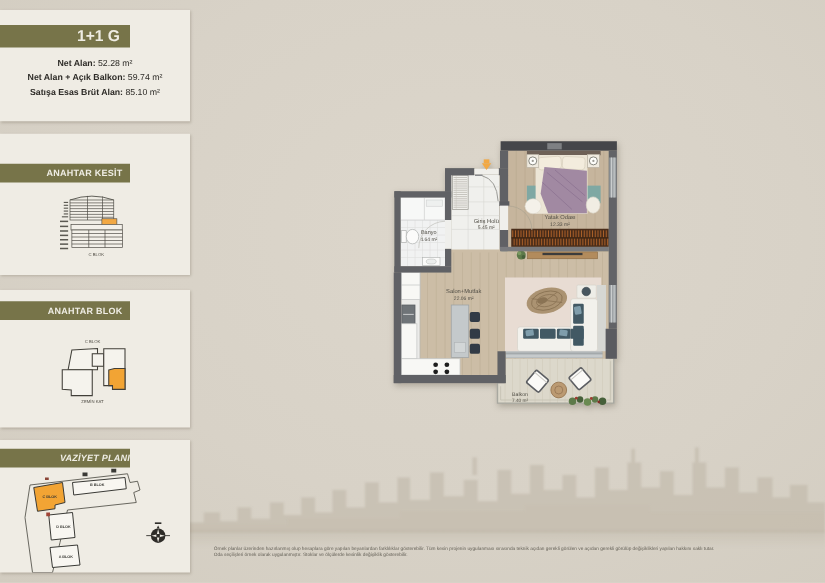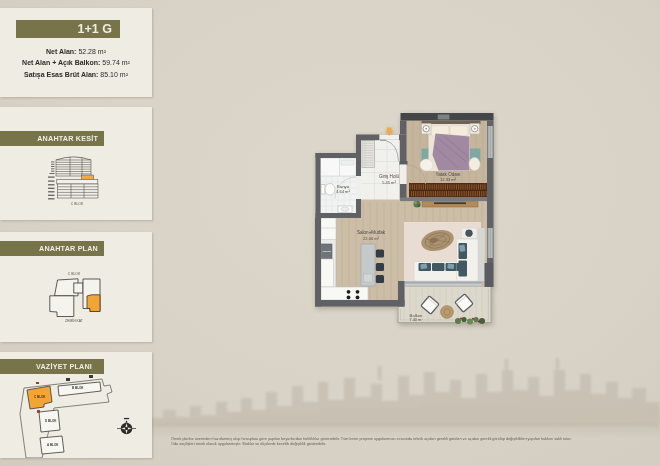--- a/index.html
+++ b/index.html
@@ -35,21 +35,21 @@
 </svg>
 
 <div class="card" style="top:8px;height:89px;"></div>
 
 <div class="card" style="top:107px;height:113px;"></div>
 
 <div class="card" style="top:232px;height:110px;"></div>
 
 <div class="card" style="top:352px;height:106px;"></div>
 
-<div class="band" style="top:20px;height:18px;line-height:18px;font-size:12.5px;padding-right:8px;letter-spacing:0px;margin-left:16px;">1+1 G</div>
+<div class="band" style="top:20px;height:18px;line-height:18px;font-size:12.5px;padding-right:8px;letter-spacing:0px;">1+1 G</div>
 
 <div class="abs" style="left:0;top:46px;width:152px;text-align:center;color:#2e2c28;font-size:7px;line-height:11.4px;">
   <div><b>Net Alan:</b> 52.28 m²</div>
   <div><b>Net Alan + Açık Balkon:</b> 59.74 m²</div>
   <div><b>Satışa Esas Brüt Alan:</b> 85.10 m²</div>
 </div>
 
 <div class="band" style="top:131px;height:15px;line-height:15px;font-size:7.2px;padding-right:6px;letter-spacing:0.2px;">ANAHTAR KESİT</div>
 
 <svg class="abs" style="left:40px;top:150px;" width="70" height="58" viewBox="0 0 70 58">
@@ -96,40 +96,40 @@
     <rect x="8" y="34.2" width="6.5" height="1.2"></rect>
       <rect x="8" y="37.7" width="6.5" height="1.2"></rect>
     <rect x="8" y="41.2" width="6.5" height="1.2"></rect>
       <rect x="8" y="44.7" width="6.5" height="1.2"></rect>
     <rect x="8" y="48.2" width="6.5" height="1.2"></rect>
   </g>
 
   <text x="37" y="54.5" font-size="3.4" fill="#55524a" text-anchor="middle" font-family="Liberation Sans">C BLOK</text>
 </svg>
 
-<div class="band" style="top:241px;height:15px;line-height:15px;font-size:7.2px;padding-right:6px;letter-spacing:0.2px;">ANAHTAR PLAN</div>
+<div class="band" style="top:241px;height:15px;line-height:15px;font-size:7.2px;padding-right:6px;letter-spacing:0.2px;">ANAHTAR BLOK</div>
 
 <svg class="abs" style="left:44px;top:268px;" width="64" height="56" viewBox="0 0 64 56">
 
   <text x="30" y="6.5" font-size="3.4" fill="#55524a" text-anchor="middle" font-family="Liberation Sans">C BLOK</text>
 
   <path d="M13.5,12 L34,10.8 L34,27.8 L10.5,27.8 Z" fill="#f5f3ed" stroke="#413f39" stroke-width="0.85"></path>
 
   <path d="M5.8,27.8 L29.8,27.8 L29.8,48.5 L13,48.5 L13,44 L5.8,43.5 Z" fill="#f5f3ed" stroke="#413f39" stroke-width="0.85"></path>
 
   <rect x="29.8" y="15" width="9.2" height="10" fill="#f5f3ed" stroke="#413f39" stroke-width="0.85"></rect>
 
   <path d="M39,11 L56,11 L56,43.5 L46,43.5 L46,40.5 L39,40.5 Z" fill="#f5f3ed" stroke="#413f39" stroke-width="0.85"></path>
 
   <path d="M43,28 L47.5,26.8 L56,26.8 L56,43.5 L46,43.5 L46,40.5 L43,40.5 Z" fill="#f2a434" stroke="#413f39" stroke-width="0.85"></path>
 
   <text x="30" y="54" font-size="3.4" fill="#55524a" text-anchor="middle" font-family="Liberation Sans">ZEMİN KAT</text>
 </svg>
 
-<div class="band" style="top:359px;height:15px;line-height:15px;font-size:7.2px;padding-right:12px;letter-spacing:0.2px;">VAZİYET PLANI</div>
+<div class="band" style="top:359px;height:15px;line-height:15px;font-size:7.2px;padding-right:0;letter-spacing:0.2px;font-style:italic;">VAZİYET PLANI</div>
 
 <svg class="abs" style="left:14px;top:374px;" width="126" height="84" viewBox="0 0 126 84">
 
   <path d="M10,14 L88,5 L90,12 L96,11 L98,18 L93,20 L95,28 L40,34 L34,60 L28,84 L12,84 L6,40 Z" fill="none" stroke="#55534c" stroke-width="0.7"></path>
 
   <path d="M13,16 L36,12 L38,28 L30,30 L30,33 L16,35 Z" fill="#f2a434" stroke="#3a3a36" stroke-width="0.8"></path>
 
   <path d="M44,12 L86,8 L87,17 L45,22 Z" fill="#f8f6f1" stroke="#3a3a36" stroke-width="0.8"></path>
 
   <path d="M25,38 L44,36 L46,56 L27,58 Z" fill="#f8f6f1" stroke="#3a3a36" stroke-width="0.8"></path>

